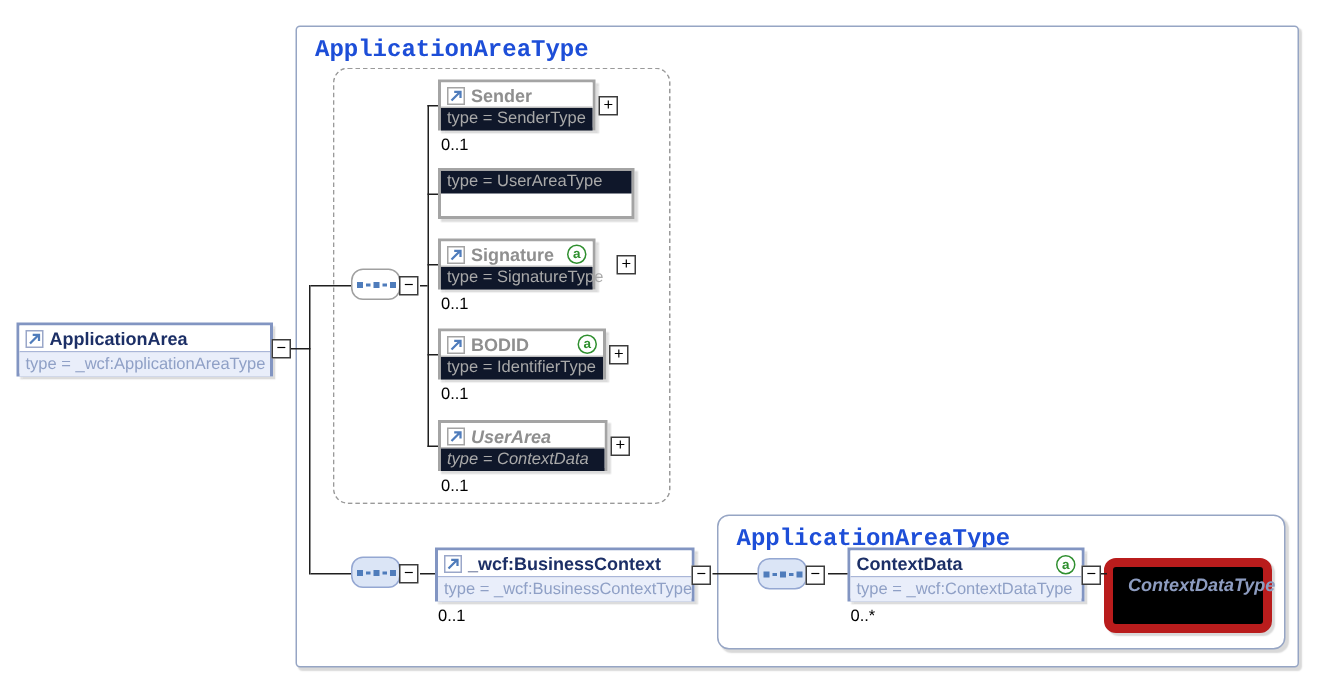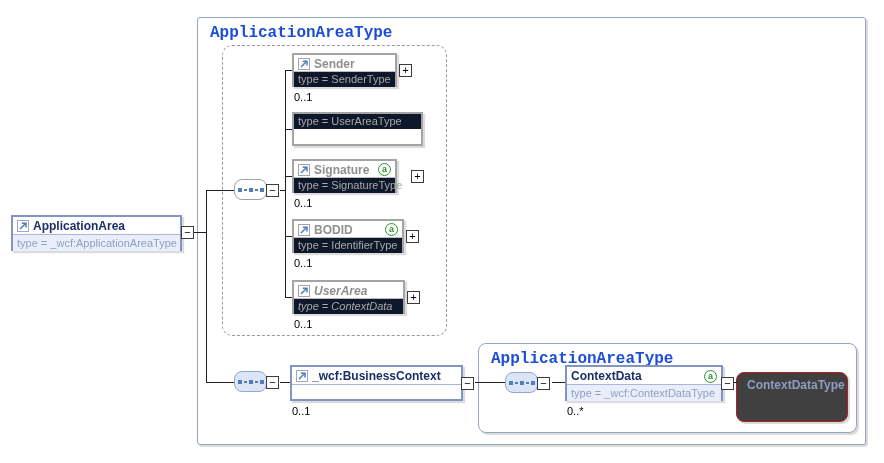--- a/index.html
+++ b/index.html
@@ -68,22 +68,22 @@
   .seq .sq{width:4px;height:4px;background:#4f7cbb;}
   .seq .dash{width:3px;height:2px;background:#4f7cbb;}
   
   .hline,.vline{position:absolute;background:#1f1f1f;z-index:2;}
   .hline{height:1px;}
   .vline{width:1px;}
   
   .card{position:absolute;font-size:11px;color:#000;white-space:nowrap;z-index:4;}
   
   .type-box{
-    position:absolute;border:1px solid #b91c1c;border-radius:8px;background:#404040;
-    box-shadow:2px 2px 1px #d9d9d9;box-sizing:border-box;
+    position:absolute;border:6px solid #b91c1c;border-radius:8px;background:#000000;
+    box-shadow:2px 2px 1px #d9d9d9;box-sizing:border-box;font-style:italic;
   }
   .type-box-title{
     padding:5px 0 0 10px;font-size:12px;font-weight:bold;color:#8d9cc0;white-space:nowrap;
   }
 </style>
 </head>
 <body>
 
 <div id="canvas">
 
@@ -208,20 +208,21 @@
 
   <div class="el el-blue" style="left:290px;top:365px;width:173px;">
     <div class="row-title">
       <span class="el-icon">
         <svg width="10" height="10" viewBox="0 0 10 10">
             <path d="M2 8 L7.5 2.5 M3.8 2.2 H8 V6.4" stroke="#4f7cbb" stroke-width="1.5" fill="none"></path>
           </svg>
       </span>
       <span>_wcf:BusinessContext</span>
     </div>
+    <div class="row-type">type = _wcf:BusinessContextType</div>
   </div>
   <div class="pm" style="left:461px;top:377px;">−</div>
   <div class="card" style="left:292px;top:405px;">0..1</div>
 
   <div class="seq seq-blue" style="left:505px;top:372px;">
     <span class="sq"></span>
       <span class="dash"></span>
       <span class="sq"></span>
       <span class="dash"></span>
       <span class="sq"></span>

